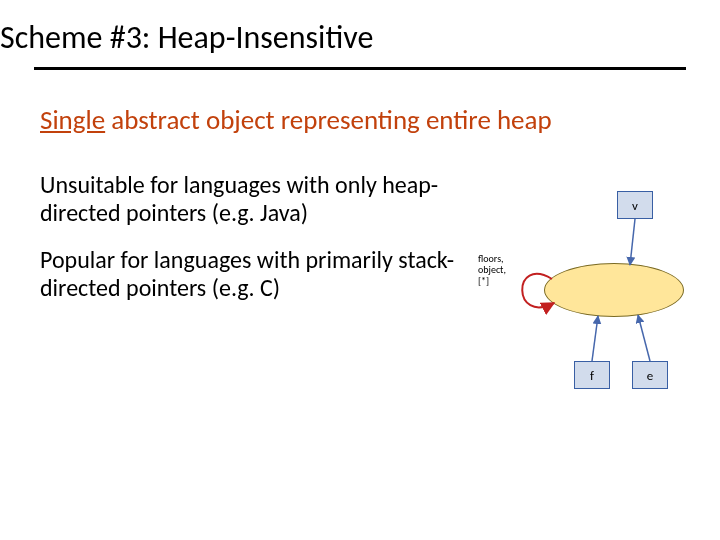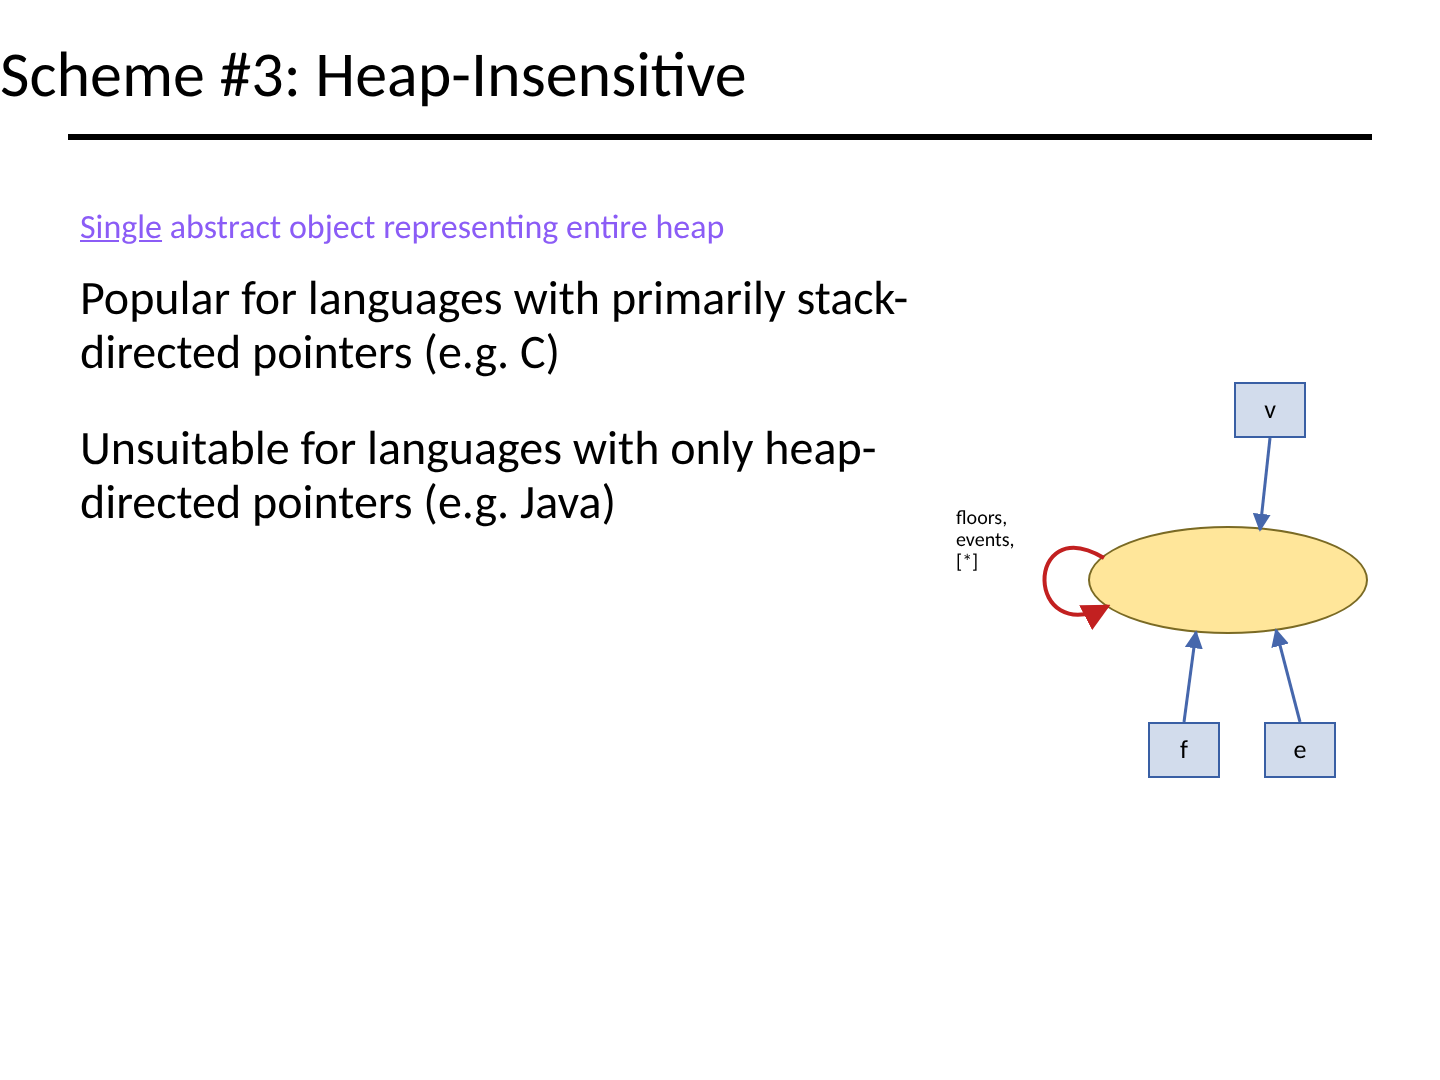--- a/index.html
+++ b/index.html
@@ -20,24 +20,24 @@
   }
   .rule {
     border: none;
     border-top: 3px solid #000;
     margin: 10px 34px 0 34px;
   }
   .content {
     padding: 34px 40px 0 40px;
   }
   .lead {
-    font-size: 17px;
-    color: #8b5cf6;
+    font-size: 27px;
+    color: #c2410c;
     line-height: 1.15;
-    margin-bottom: 12px;
+    margin-bottom: 36px;
   }
   .underline { text-decoration: underline; }
   .para {
     font-size: 24px;
     color: #000;
     line-height: 1.15;
     max-width: 420px;
     margin-bottom: 20px;
   }
   .diagram {
@@ -81,22 +81,22 @@
 </head>
 <body>
 
 <h1 class="title">Scheme #3: Heap-Insensitive</h1>
 <hr class="rule">
 
 <div class="content">
   <p class="lead">
     <span class="underline">Single</span><span> abstract object representing entire heap</span>
   </p>
+  <p class="para">Unsuitable for languages with only heap-directed pointers (e.g. Java)</p>
   <p class="para">Popular for languages with primarily stack-directed pointers (e.g. C)</p>
-  <p class="para">Unsuitable for languages with only heap-directed pointers (e.g. Java)</p>
 </div>
 
 <div class="diagram">
   <div class="ellipse"></div>
 
   <svg class="overlay" viewBox="0 0 230 230">
     <defs>
       <marker id="arr-blue" viewBox="0 0 10 10" refX="9" refY="5" markerWidth="6" markerHeight="6" orient="auto-start-reverse">
         <path d="M 0 0 L 10 5 L 0 10 z" fill="#4667ac"></path>
       </marker>
@@ -112,15 +112,15 @@
     <line x1="188" y1="176" x2="176" y2="130" stroke="#4667ac" stroke-width="1.5" marker-end="url(#arr-blue)"></line>
 
     <path d="M 90 94 C 50 70, 50 140, 92 118" fill="none" stroke="#c22020" stroke-width="2" marker-end="url(#arr-red)"></path>
   </svg>
 
   <div class="box box-v">v</div>
   <div class="box box-f">f</div>
   <div class="box box-e">e</div>
 
   <div class="edgelabel lbl-self">floors,
-events,
+object,
 [*]</div>
 </div>
 
 </body></html>

